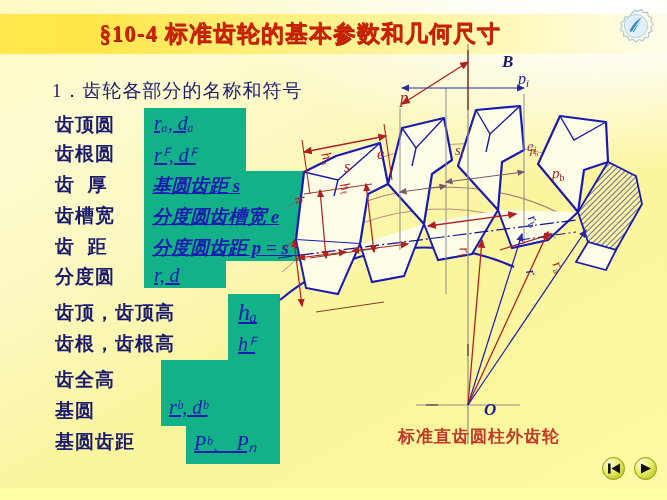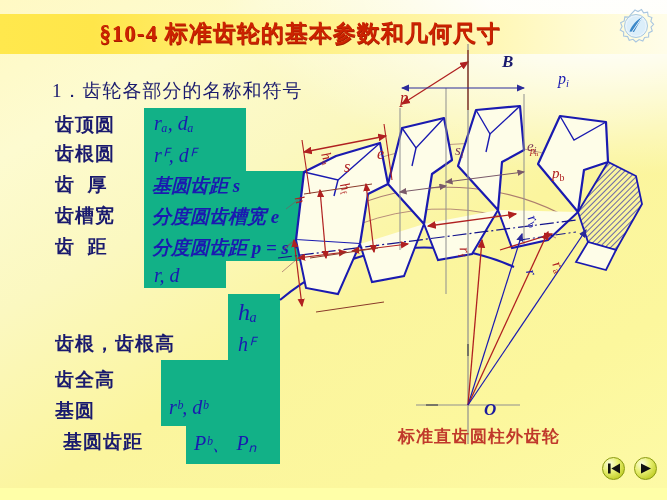--- a/index.html
+++ b/index.html
@@ -39,21 +39,21 @@
   .term{
     position:absolute;left:55px;
     font-size:19px;color:#1a1a6e;font-family:Liberation Mono, monospace;
     white-space:nowrap;letter-spacing:1px;font-weight:bold;
   }
   .gbox{
     position:absolute;background:#12b187;
   }
   .sym{
     position:absolute;color:#1a1ab0;font-style:italic;
-    font-family:"Liberation Serif",serif;white-space:nowrap;
+    font-family:"Liberation Serif",serif;white-space:nowrap;text-decoration:underline;
   }
   .sub{font-size:.66em;vertical-align:-0.26em;font-style:normal;}
   
   .caption{
     position:absolute;left:398px;top:425px;
     font-size:17px;color:#c0392b;font-weight:bold;letter-spacing:1px;
     font-family:"Liberation Serif",serif;white-space:nowrap;
   }
   
   .navbtns{position:absolute;right:10px;bottom:8px;display:flex;gap:9px;}
@@ -92,24 +92,26 @@
   <div class="gbox" style="left:144px;top:261px;width:82px;height:27px;"></div>
   <div class="gbox" style="left:228px;top:294px;width:52px;height:66px;"></div>
   <div class="gbox" style="left:161px;top:360px;width:119px;height:66px;"></div>
   <div class="gbox" style="left:186px;top:426px;width:94px;height:38px;"></div>
 
   <div class="term" style="top:112px;">齿顶圆</div>
   <div class="term" style="top:141px;">齿根圆</div>
   <div class="term" style="top:172px;">齿  厚</div>
   <div class="term" style="top:203px;">齿槽宽</div>
   <div class="term" style="top:234px;">齿  距</div>
+  <div class="term" style="top:264px;">分度圆</div>
+  <div class="term" style="top:300px;">齿顶，齿顶高</div>
   <div class="term" style="top:331px;">齿根，齿根高</div>
   <div class="term" style="top:367px;">齿全高</div>
   <div class="term" style="top:398px;">基圆</div>
-  <div class="term" style="top:429px;margin-left:8px;">基圆齿距</div>
+  <div class="term" style="top:429px;">基圆齿距</div>
 
   <div class="sym" style="left:154px;top:112px;font-size:20px;">rₐ,  dₐ</div>
   <div class="sym" style="left:154px;top:141px;font-size:20px;">rꟳ,  dꟳ</div>
   <div class="sym" style="left:152px;top:173px;font-size:19px;font-weight:bold;">基圆齿距 s</div>
   <div class="sym" style="left:152px;top:204px;font-size:19px;font-weight:bold;">分度圆齿槽宽 e</div>
   <div class="sym" style="left:152px;top:235px;font-size:19px;font-weight:bold;">分度圆齿距 p = s + e</div>
   <div class="sym" style="left:154px;top:264px;font-size:20px;">r,  d</div>
   <div class="sym" style="left:238px;top:299px;font-size:24px;">hₐ</div>
   <div class="sym" style="left:238px;top:330px;font-size:20px;">hꟳ</div>
   <div class="sym" style="left:169px;top:396px;font-size:20px;">rᵇ,  dᵇ</div>
@@ -228,21 +230,21 @@
     <line x1="192" y1="361" x2="246" y2="190" stroke="#1a1ab0" stroke-width="1.2" marker-end="url(#arB)"></line>
     <line x1="192" y1="361" x2="272" y2="188" stroke="#b02020" stroke-width="1.3" marker-end="url(#ar)"></line>
     <line x1="192" y1="361" x2="310" y2="186" stroke="#1a1ab0" stroke-width="1.2" marker-end="url(#arB)"></line>
 
     <line x1="192" y1="300" x2="192" y2="312" stroke="#555" stroke-width="1.4"></line>
     <line x1="150" y1="361" x2="162" y2="361" stroke="#555" stroke-width="1.4"></line>
   </svg>
   </div>
 
   <div class="dimlabel" style="left:502px;top:52px;color:#1a1a6e;font-size:17px;font-weight:bold;">B</div>
-  <div class="dimlabel" style="left:518px;top:70px;color:#1a1ab0;font-size:16px;margin-left:40px;">p<span class="sub" style="font-style:italic;">i</span></div>
+  <div class="dimlabel" style="left:518px;top:70px;color:#1a1ab0;font-size:16px;">p<span class="sub" style="font-style:italic;">i</span></div>
   <div class="dimlabel" style="left:400px;top:88px;color:#b02020;font-size:17px;">p</div>
   <div class="dimlabel" style="left:527px;top:138px;color:#7a3a5a;font-size:15px;">e<span class="sub" style="font-style:italic;">i</span></div>
   <div class="dimlabel" style="left:455px;top:142px;color:#7a3a5a;font-size:15px;text-align:right;">s<span class="sub" style="font-style:italic;">i</span></div>
   <div class="dimlabel" style="left:530px;top:145px;color:#b02020;font-size:10px;">p<span class="sub">n</span></div>
   <div class="dimlabel" style="left:552px;top:165px;color:#b02020;font-size:15px;">p<span class="sub">b</span></div>
   <div class="dimlabel" style="left:344px;top:158px;color:#b02020;font-size:16px;">s</div>
   <div class="dimlabel" style="left:377px;top:145px;color:#b02020;font-size:16px;">e</div>
   <div class="dimlabel" style="left:321px;top:150px;color:#b02020;font-size:14px;transform:rotate(70deg);">h<span class="sub">a</span></div>
   <div class="dimlabel" style="left:340px;top:180px;color:#b02020;font-size:14px;transform:rotate(70deg);">h<span class="sub">f</span></div>
   <div class="dimlabel" style="left:296px;top:192px;color:#b02020;font-size:14px;transform:rotate(70deg);">h</div>

